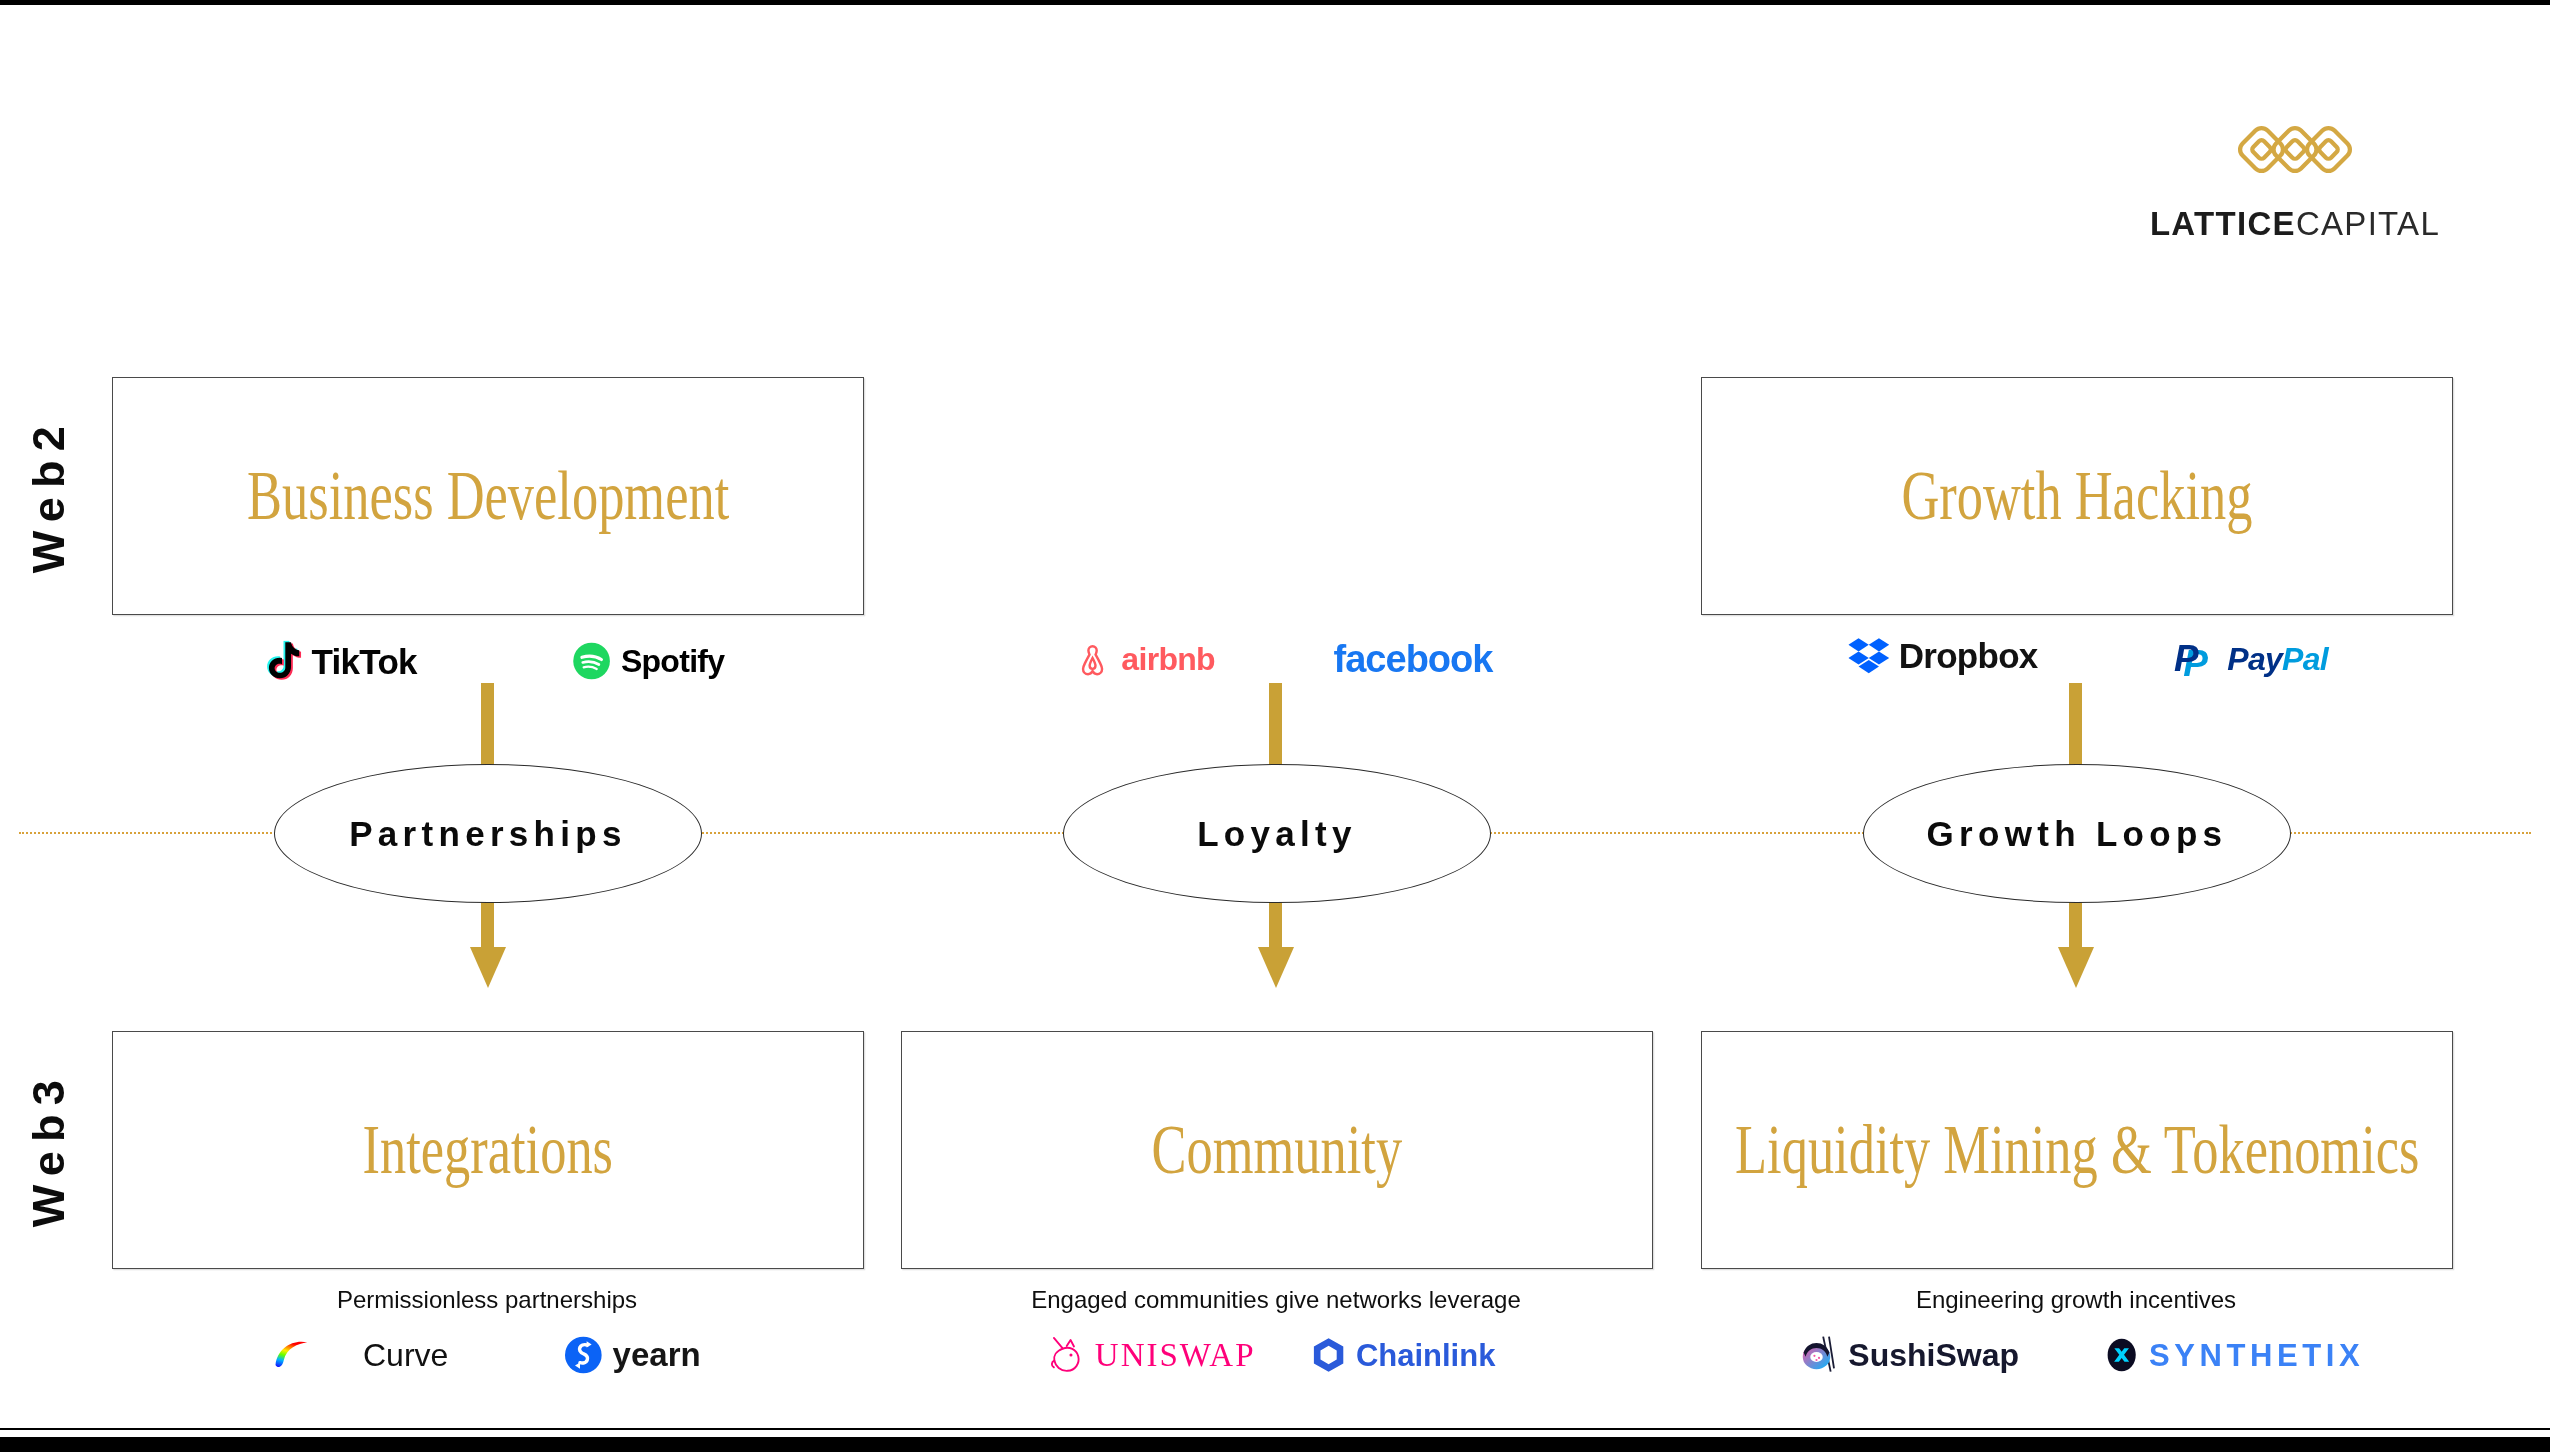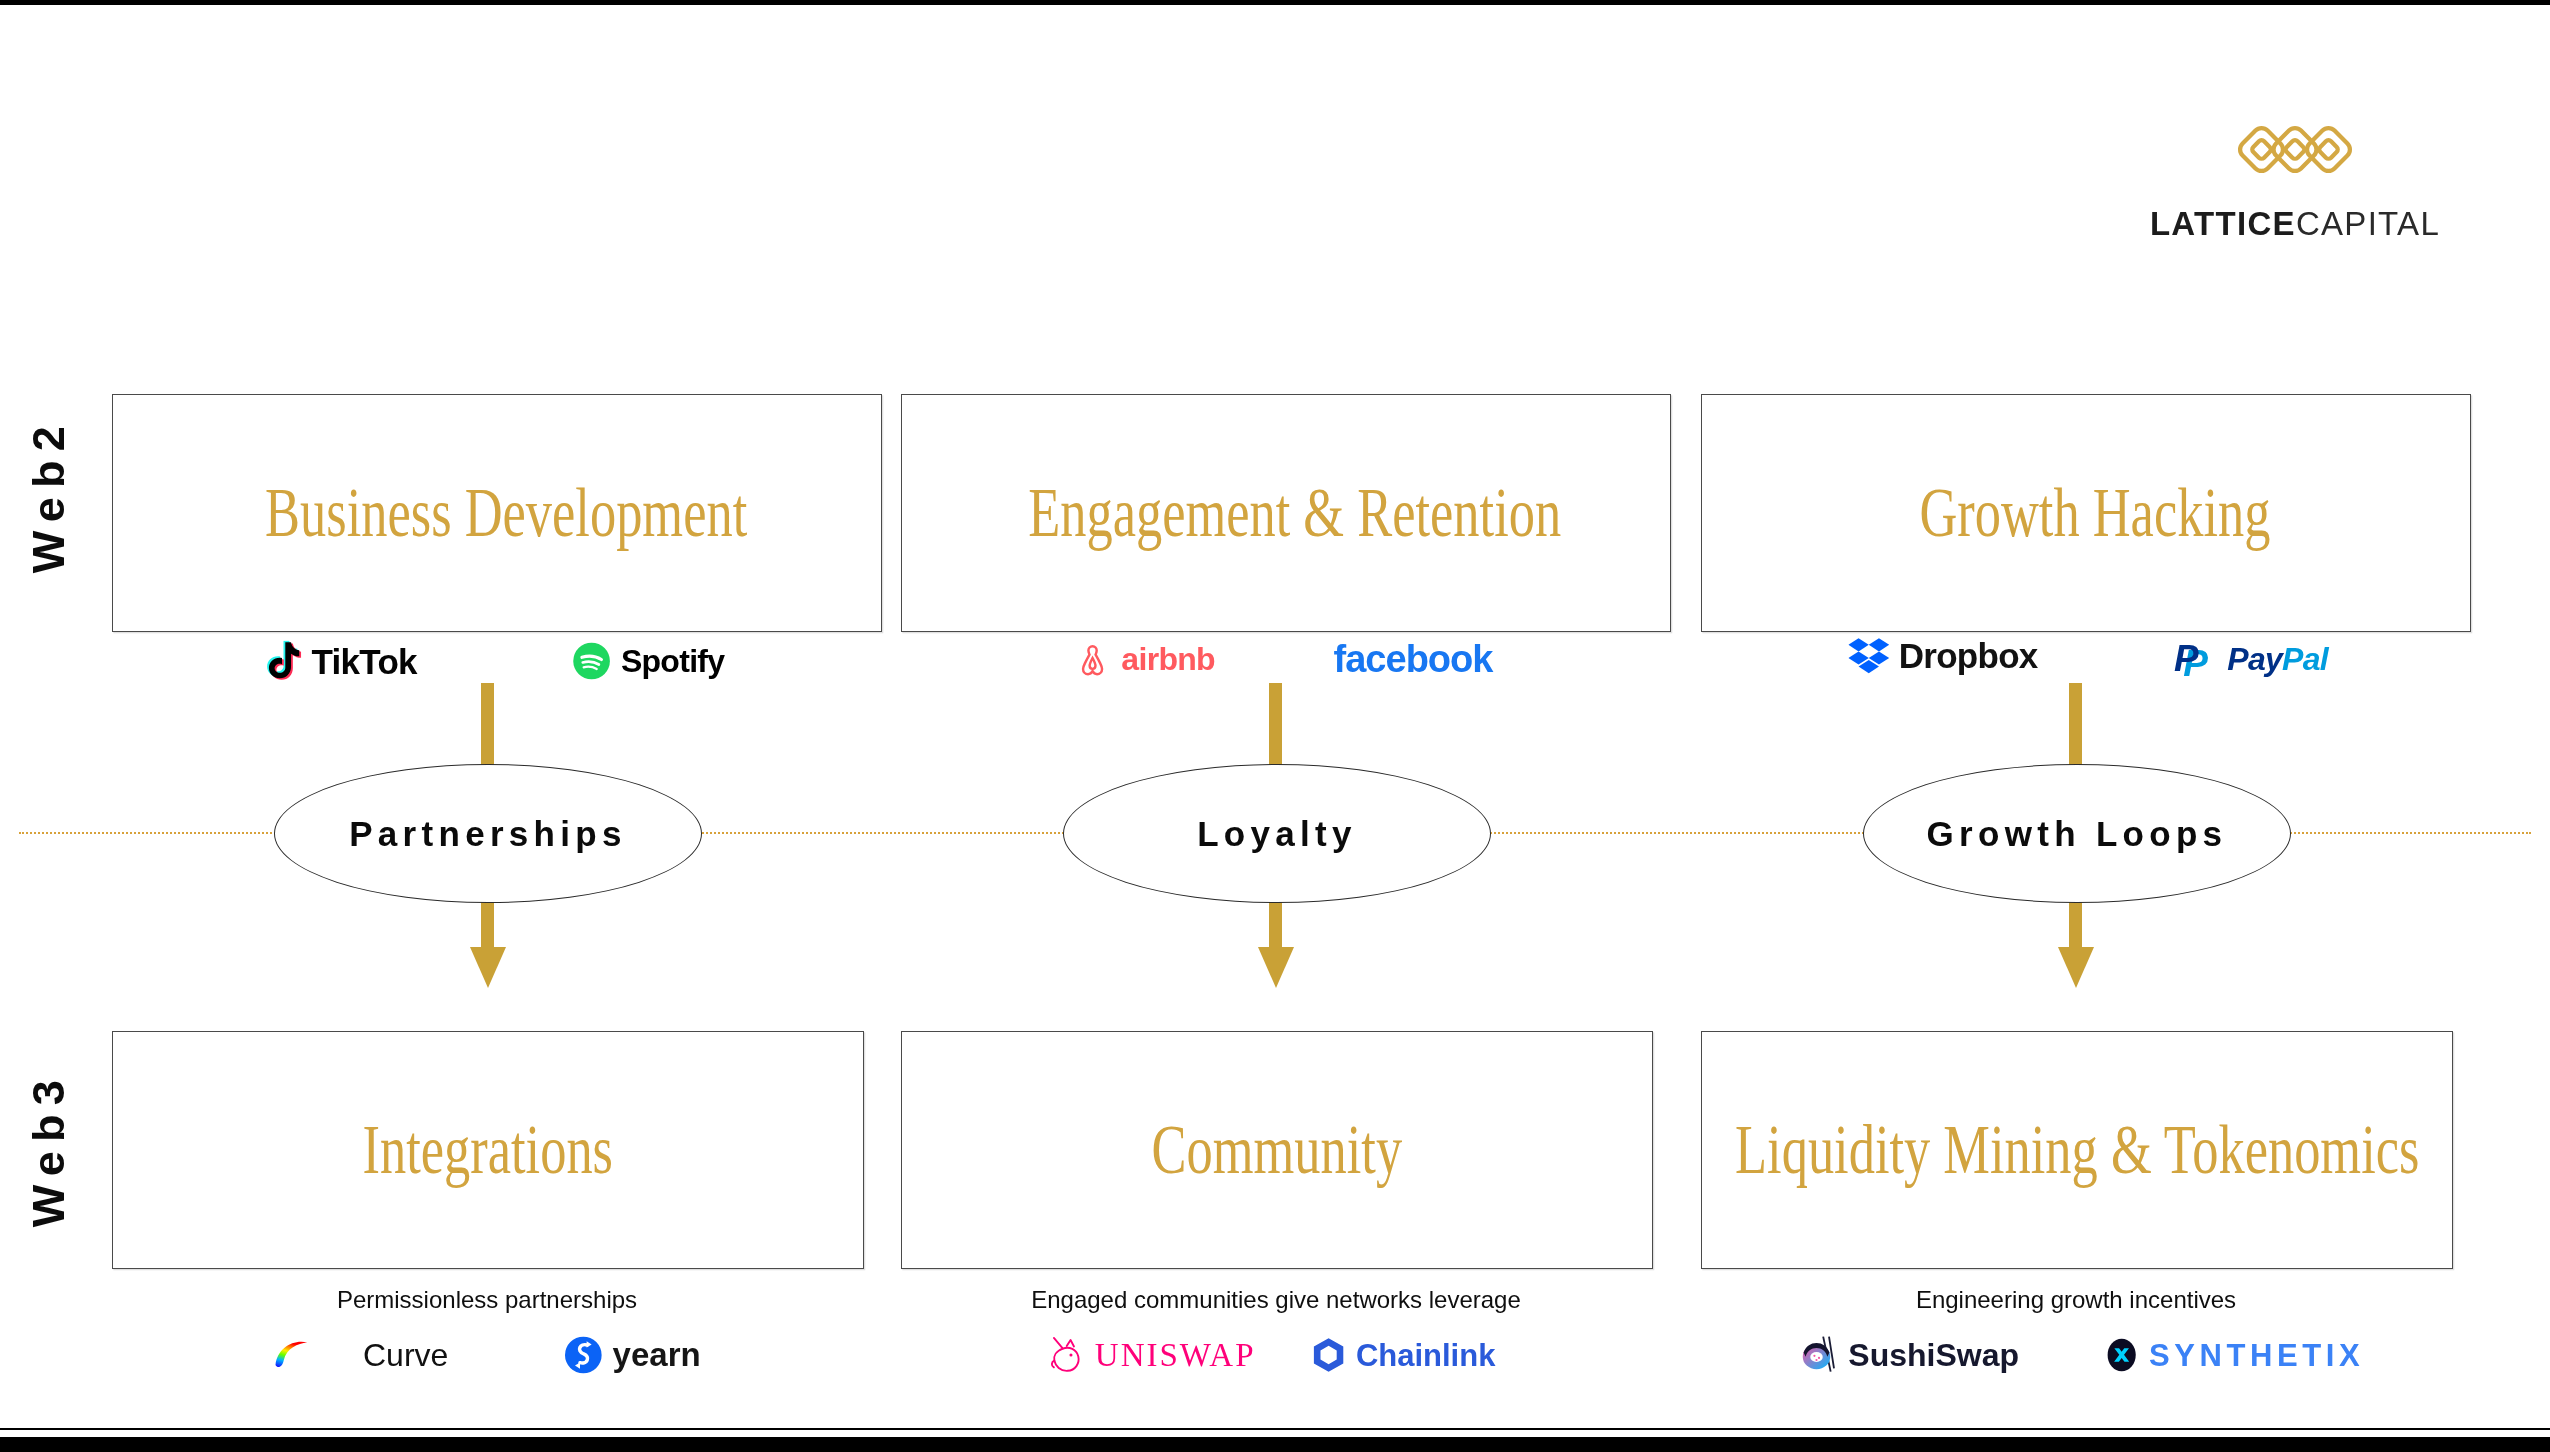--- a/index.html
+++ b/index.html
@@ -27,21 +27,21 @@
   .rowlabel{position:absolute;left:49px;transform:translate(-50%,-50%) rotate(-90deg);
     font-size:45px;font-weight:700;letter-spacing:9.3px;color:#0c0c0c;white-space:nowrap;z-index:2;}
   .rowlabel.w2{top:495px;}
   .rowlabel.w3{top:1149px;}
 
   
   .box{position:absolute;width:750px;height:236px;border:1.3px solid #4a4a4a;background:#fff;
     display:flex;align-items:center;justify-content:center;z-index:2;box-shadow:1.3px 1.3px 0 rgba(0,0,0,.12);}
   .box .title{font-family:"Liberation Serif",serif;font-size:69px;color:#D2A43F;
     white-space:nowrap;display:inline-block;transform:scaleX(.76);}
-  .r1{top:394px;padding-left:18px;} .r2{top:1031px;}
+  .r1{top:377px;} .r2{top:1031px;}
   .c1{left:112px;} .c2{left:901px;} .c3{left:1701px;}
 
   
   .caption{position:absolute;top:1286px;width:750px;text-align:center;
     font-size:24px;color:#0f0f0f;z-index:2;}
 
   
   .arrow{position:absolute;top:683px;width:13.3px;height:264px;background:#C9A136;z-index:2;}
   .arrow::after{content:'';position:absolute;top:100%;left:50%;transform:translateX(-50%);
     width:0;height:0;border-left:18.6px solid transparent;border-right:18.6px solid transparent;
@@ -105,23 +105,20 @@
   <div class="rowlabel w2">Web2</div>
   <div class="rowlabel w3">Web3</div>
 
   <div class="arrow" style="left:481px"></div>
   <div class="arrow" style="left:1269px"></div>
   <div class="arrow" style="left:2069px"></div>
 
   <div class="box r1 c1">
     <span class="title">Business Development</span>
   </div>
-  <div class="box r1 c2">
-    <span class="title">Engagement &amp; Retention</span>
-  </div>
   <div class="box r1 c3">
     <span class="title">Growth Hacking</span>
   </div>
 
   <div class="ellipse" style="left:274px">
     <span>Partnerships</span>
   </div>
   <div class="ellipse" style="left:1063px">
     <span>Loyalty</span>
   </div>

